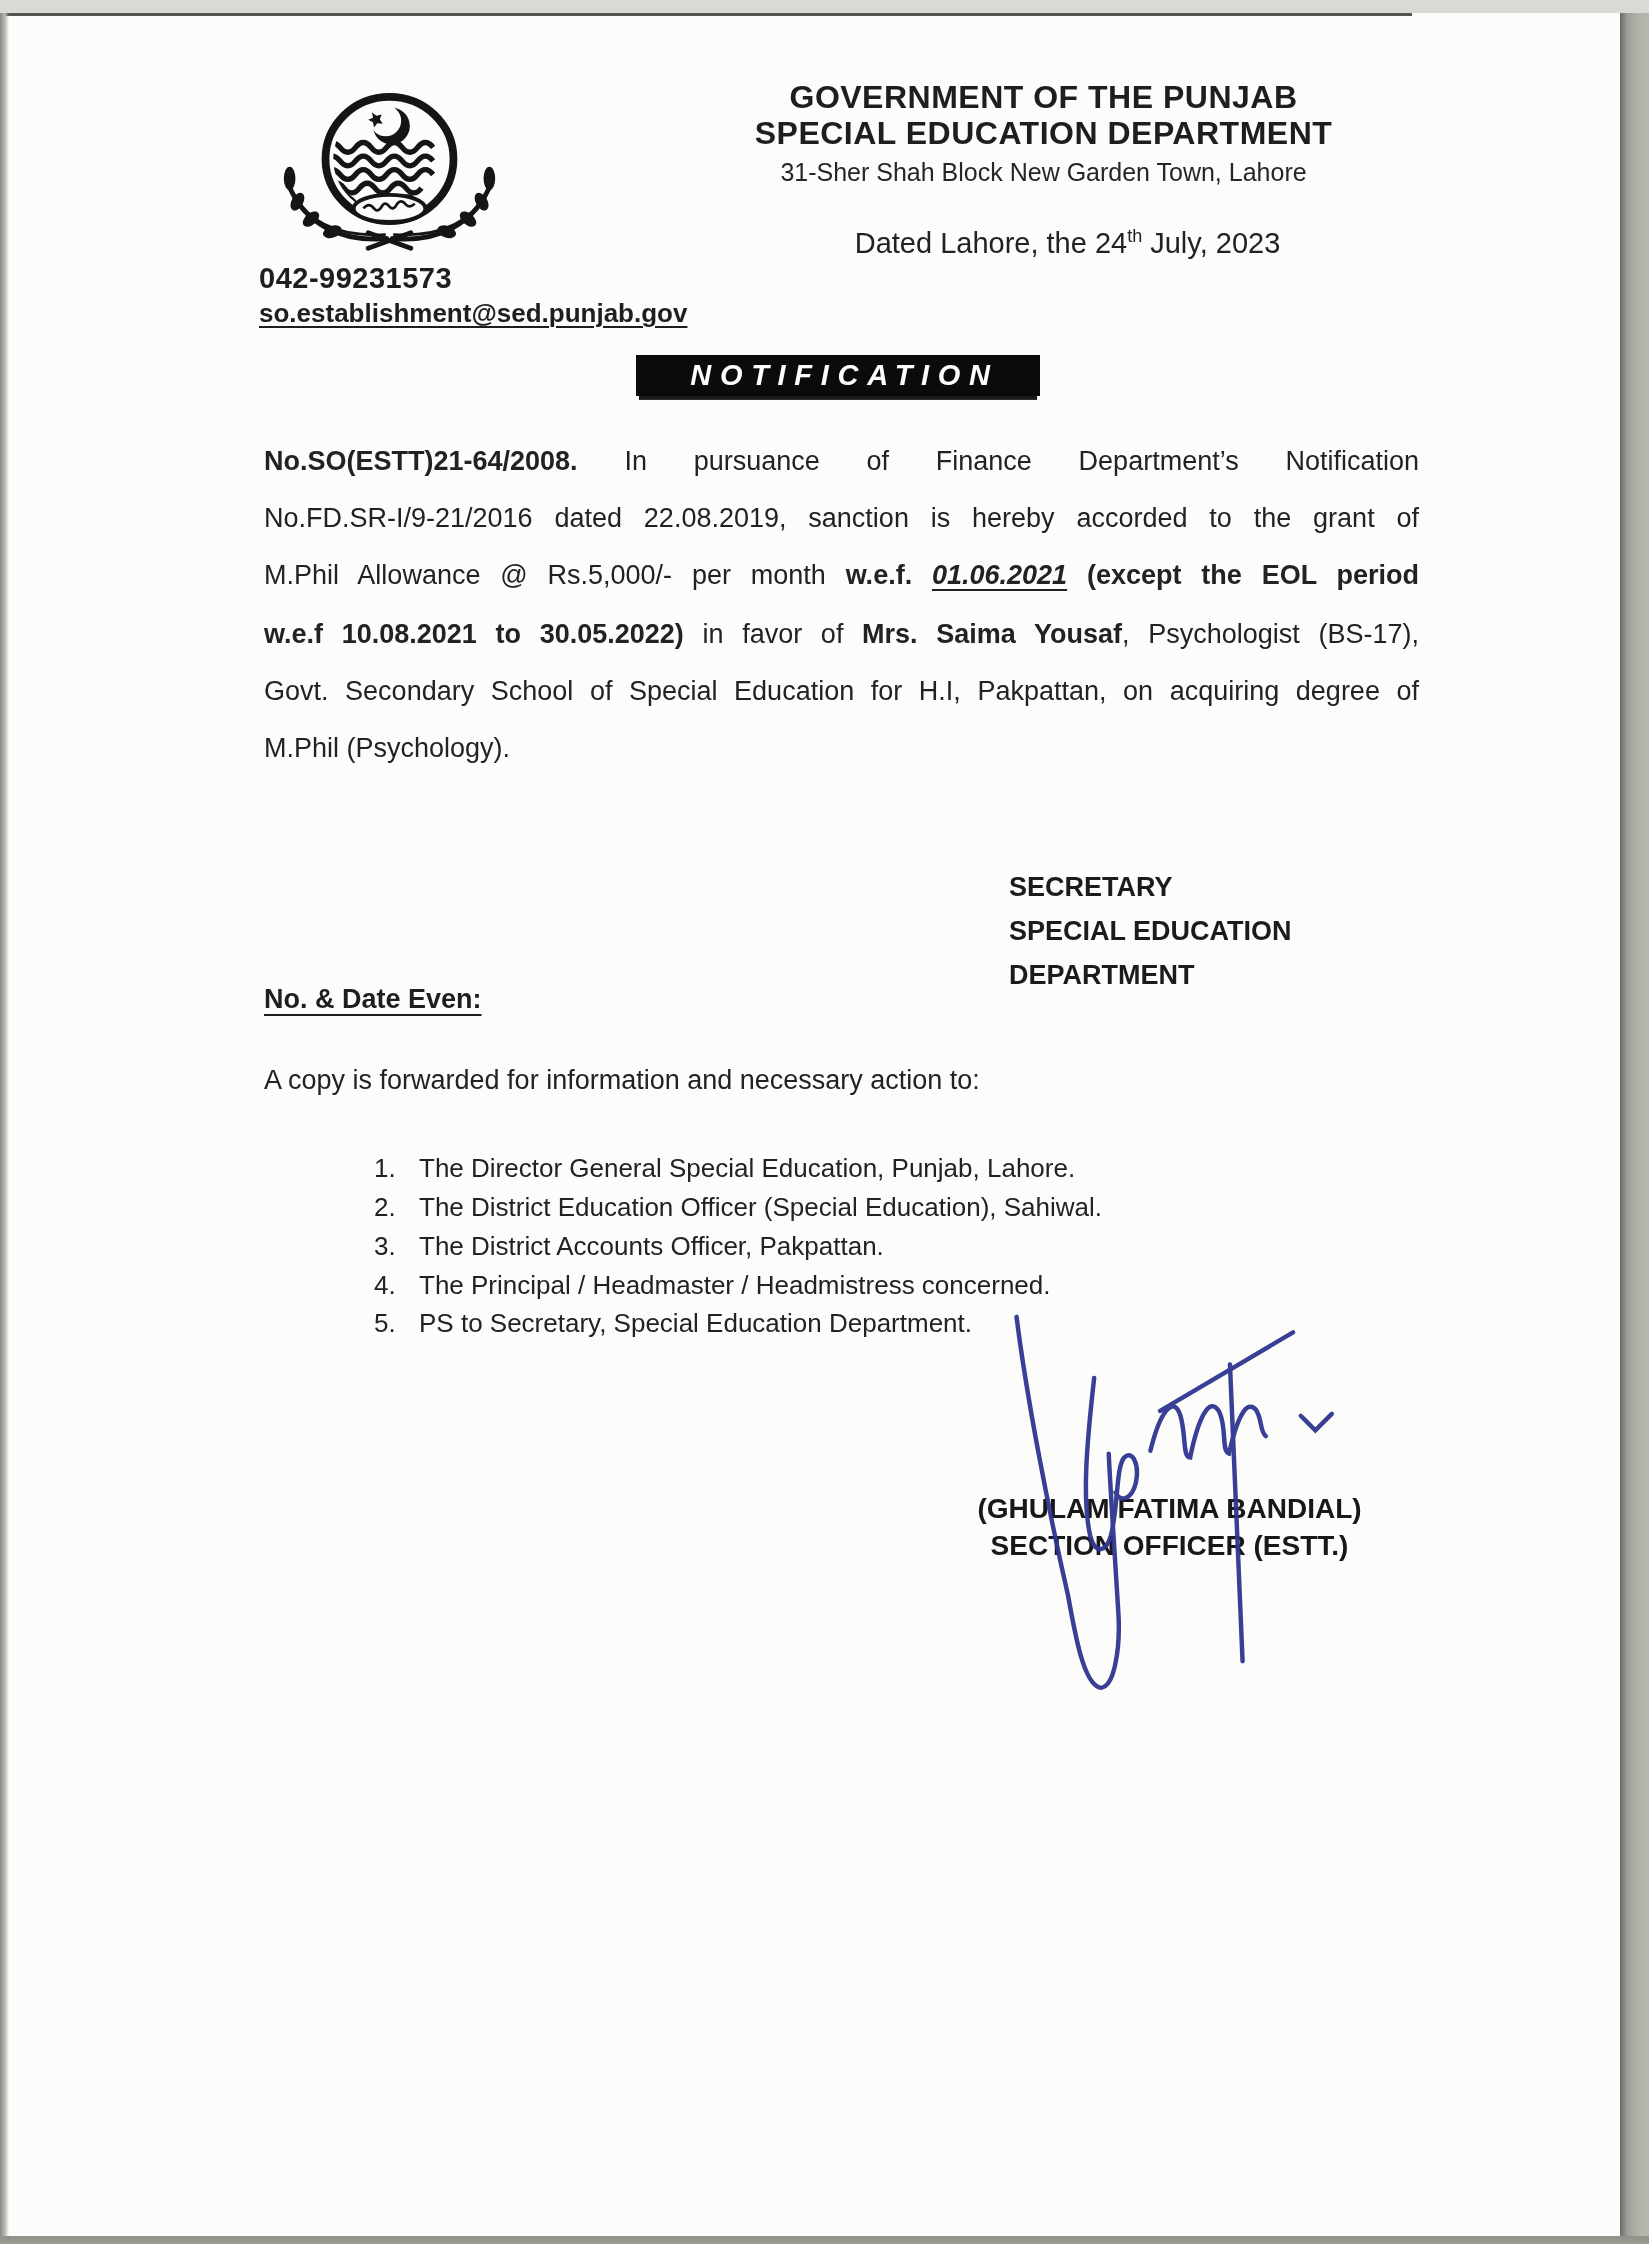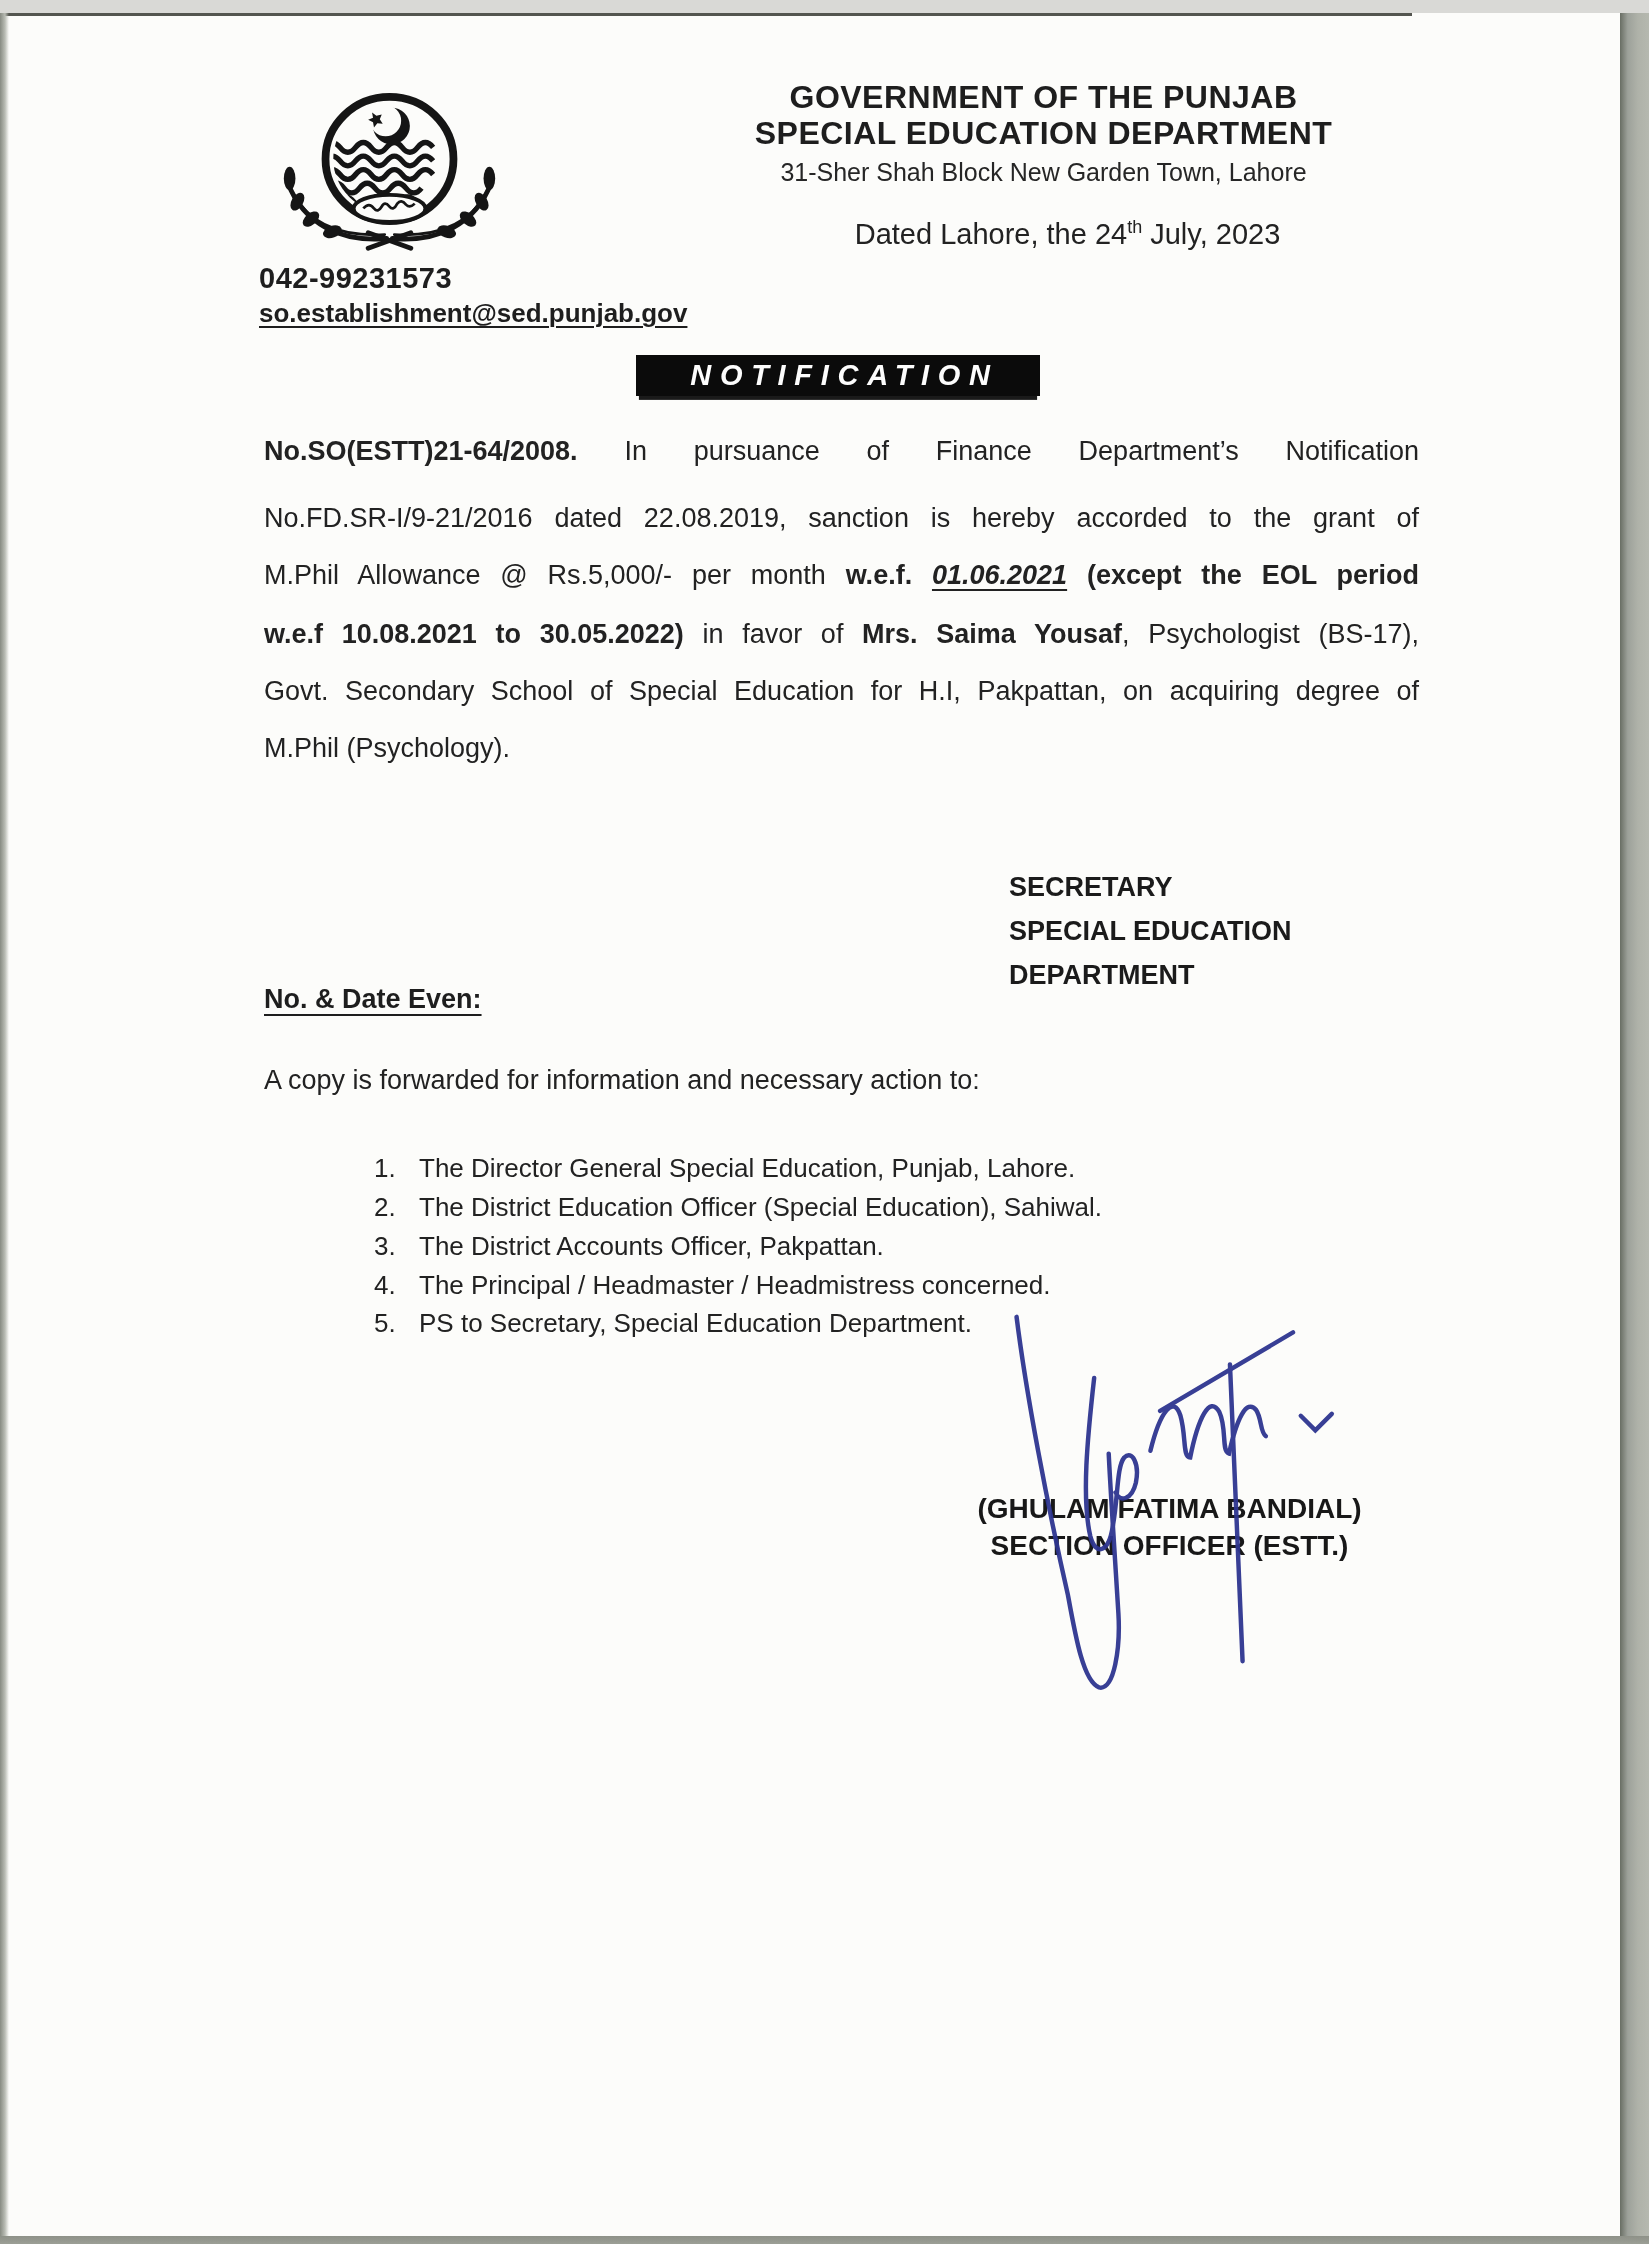--- a/index.html
+++ b/index.html
@@ -23,21 +23,21 @@
 
   .abs{position:absolute;}
   .b{font-weight:bold;}
   .u{text-decoration:underline;text-decoration-thickness:2.4px;text-underline-offset:4.9px;font-style:italic;}
   sup{font-size:0.62em;}
 
   
   .hdr{left:670px;top:66px;width:747px;text-align:center;line-height:36px;}
   .hdr .l1,.hdr .l2{font-weight:bold;font-size:32px;letter-spacing:0.5px;}
   .hdr .l3{font-size:25px;margin-top:2.9px;color:#262626;}
-  .dated{left:815px;top:204px;width:505px;text-align:center;font-size:29px;color:#222;}
+  .dated{left:815px;top:213px;width:505px;text-align:center;font-size:29px;color:#222;}
   .phone{left:259px;top:249px;font-size:29px;font-weight:bold;letter-spacing:0.5px;}
   .email{left:259px;top:285px;font-size:26px;font-weight:bold;
          text-decoration:underline;text-decoration-thickness:2.4px;text-underline-offset:3.9px;}
 
   
   .emblem{left:278px;top:80px;width:223px;height:165px;}
 
   
   .banner{
     left:636px;top:342px;width:404px;height:41px;
@@ -131,21 +131,21 @@
     <div class="l3">31-Sher Shah Block New Garden Town, Lahore</div>
   </div>
 
   <div class="abs dated"><span>Dated Lahore, the 24</span><sup>th</sup><span> July, 2023</span></div>
 
   <div class="abs phone">042-99231573</div>
   <div class="abs email">so.establishment@sed.punjab.gov</div>
 
   <div class="abs banner">NOTIFICATION</div>
 
-  <div class="abs bline jline" style="top:423px"><span class="b">No.SO(ESTT)21-64/2008.</span><span> In pursuance of Finance Department’s Notification</span></div>
+  <div class="abs bline jline" style="top:433px"><span class="b">No.SO(ESTT)21-64/2008.</span><span> In pursuance of Finance Department’s Notification</span></div>
   <div class="abs bline jline" style="top:490px"><span>No.FD.SR-I/9-21/2016 dated 22.08.2019, sanction is hereby accorded to the grant of</span></div>
   <div class="abs bline jline" style="top:547px"><span>M.Phil Allowance @ Rs.5,000/- per month </span><span class="b">w.e.f. </span><span class="b u">01.06.2021</span><span class="b"> (except the EOL period</span></div>
   <div class="abs bline jline" style="top:606px"><span class="b">w.e.f 10.08.2021 to 30.05.2022)</span><span> in favor of </span><span class="b">Mrs. Saima Yousaf</span><span>, Psychologist (BS-17),</span></div>
   <div class="abs bline jline" style="top:663px"><span>Govt. Secondary School of Special Education for H.I, Pakpattan, on acquiring degree of</span></div>
   <div class="abs bline" style="top:720px"><span>M.Phil (Psychology).</span></div>
 
   <div class="abs secblock">
     <div>SECRETARY</div>
     <div>SPECIAL EDUCATION</div>
     <div>DEPARTMENT</div>

